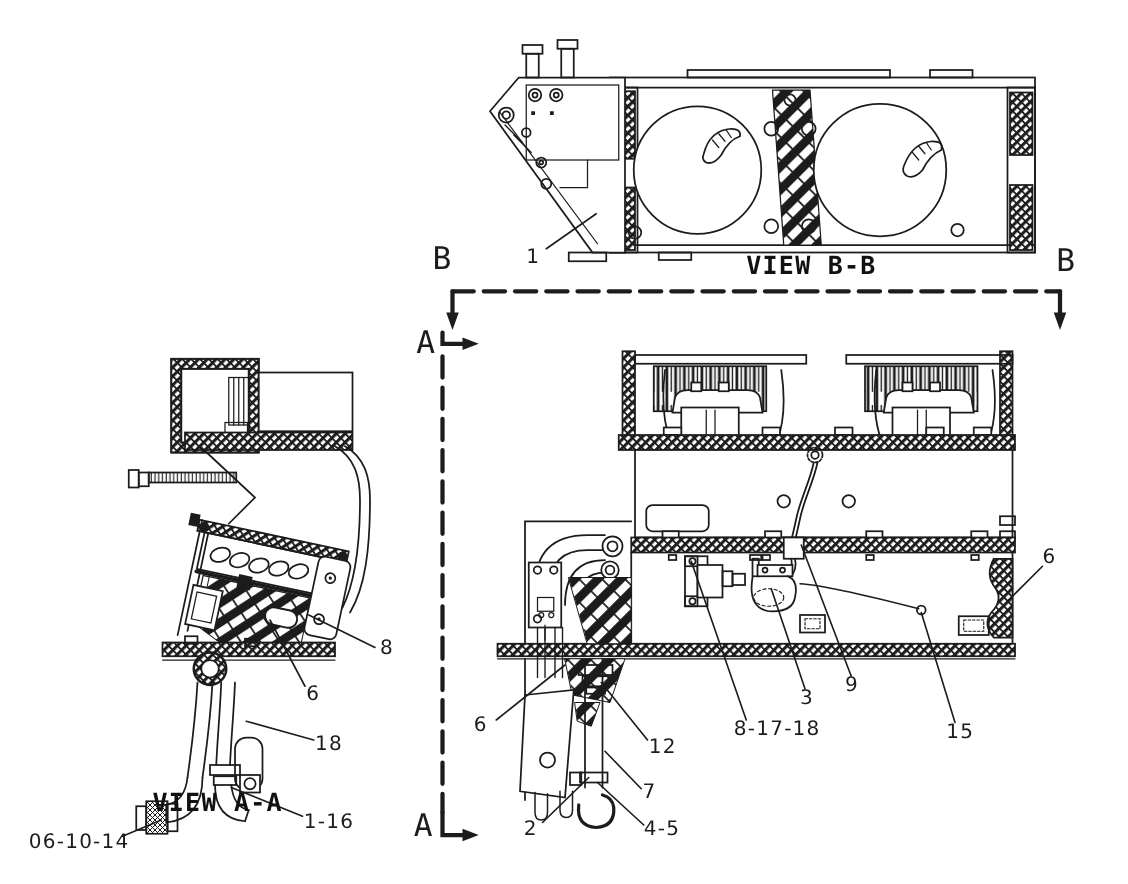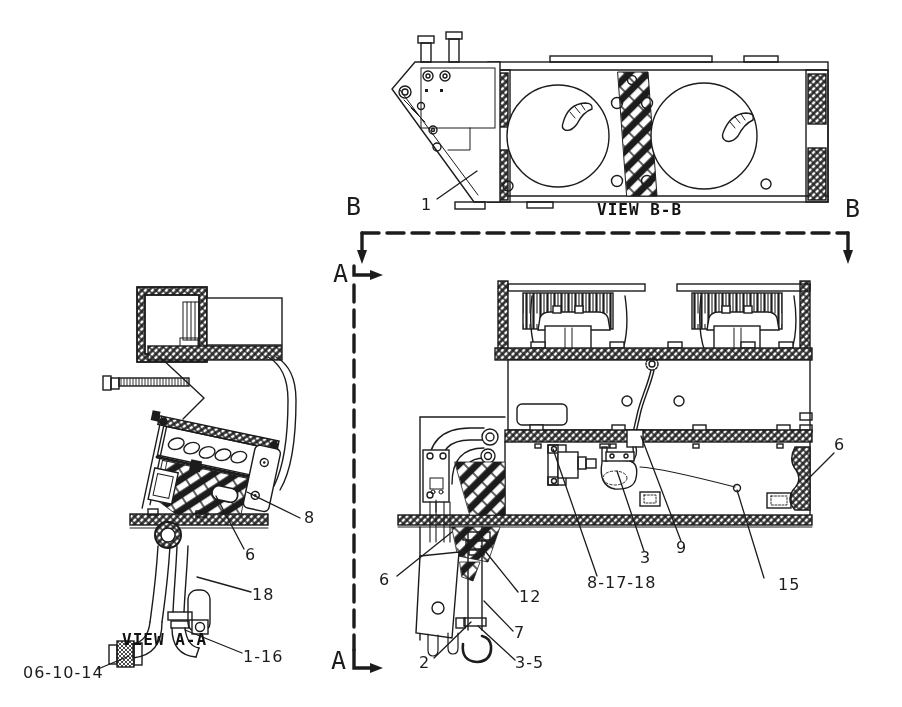--- a/index.html
+++ b/index.html
@@ -10,21 +10,21 @@
   #artwork{position:absolute;left:0;top:0;}
   .callout{
     position:absolute;color:#1c1c1c;font-size:16px;letter-spacing:1px;
     white-space:nowrap;line-height:1;user-select:none;
   }
   .section-letter{
     position:absolute;color:#1c1c1c;font-size:25px;line-height:1;
     font-family:"DejaVu Sans Mono","Liberation Mono",monospace;font-weight:500;
   }
   .view-caption{
-    position:absolute;color:#111;font-size:16px;font-weight:bold;line-height:1;
+    position:absolute;color:#111;font-size:20px;font-weight:bold;line-height:1;
     font-family:"DejaVu Sans Mono","Liberation Mono",monospace;letter-spacing:1px;
   }
 </style>
 </head>
 <body>
 
 <div id="stage">
 
 <svg id="artwork" width="902" height="707" viewBox="0 0 902 707" stroke="#1c1c1c" fill="none" stroke-width="1.4" stroke-linecap="round">
   <defs>
@@ -343,22 +343,22 @@
 <div class="view-caption" style="left:122px;top:632px">VIEW A-A</div>
 
 <div class="callout" style="left:421px;top:197px">1</div>
 <div class="callout" style="left:304px;top:510px">8</div>
 <div class="callout" style="left:245px;top:547px">6</div>
 <div class="callout" style="left:252px;top:587px">18</div>
 <div class="callout" style="left:243px;top:649px">1-16</div>
 <div class="callout" style="left:23px;top:665px">06-10-14</div>
 <div class="callout" style="left:379px;top:572px">6</div>
 <div class="callout" style="left:419px;top:655px">2</div>
-<div class="callout" style="left:515px;top:655px">3-5</div>
+<div class="callout" style="left:515px;top:655px">4-5</div>
 <div class="callout" style="left:514px;top:625px">7</div>
 <div class="callout" style="left:519px;top:589px">12</div>
 <div class="callout" style="left:587px;top:575px">8-17-18</div>
 <div class="callout" style="left:640px;top:550px">3</div>
 <div class="callout" style="left:676px;top:540px">9</div>
-<div class="callout" style="left:778px;top:577px">15</div>
+<div class="callout" style="left:757px;top:577px">15</div>
 <div class="callout" style="left:834px;top:437px">6</div>
 
 </div>
 
 </body></html>

